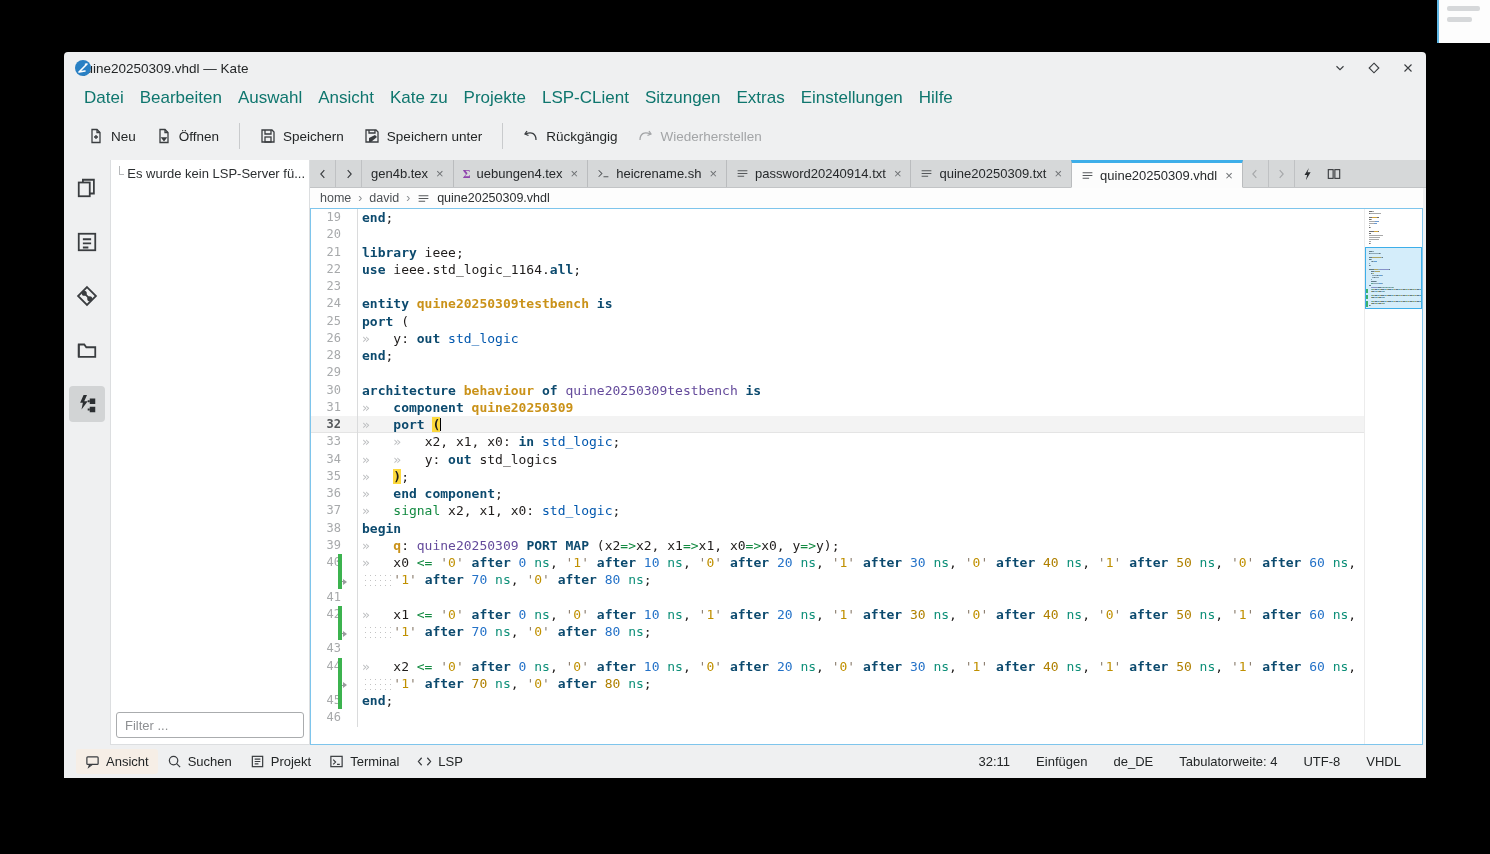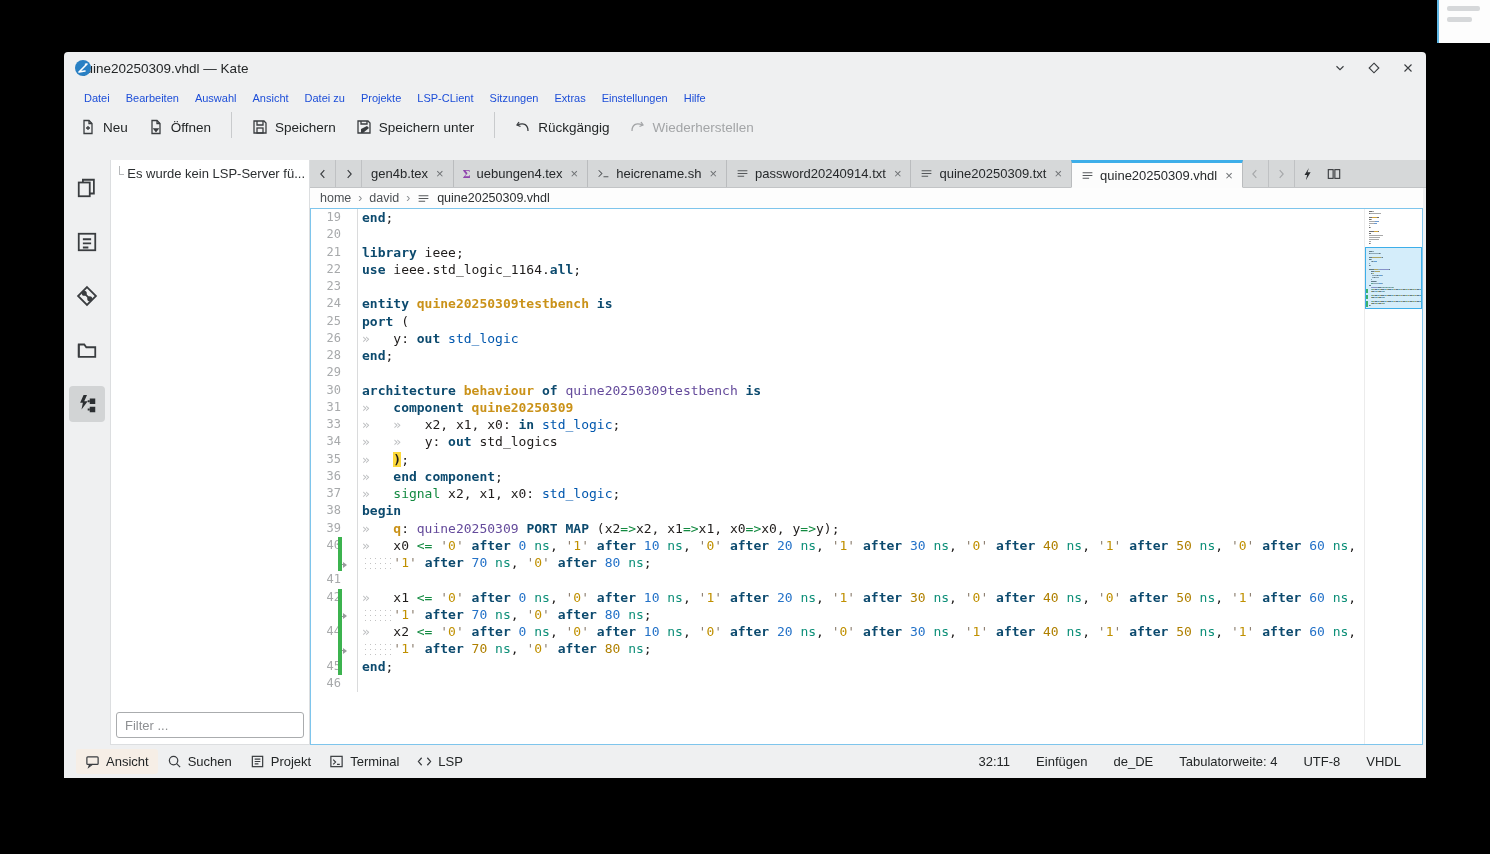--- a/index.html
+++ b/index.html
@@ -8,23 +8,23 @@
   .window{position:absolute;left:64px;top:52px;width:1362px;height:726px;background:#eff0f1;
     border-radius:4px 4px 0 0;overflow:hidden;}
   
   .titlebar{position:absolute;left:0;top:0;right:0;height:32px;display:flex;align-items:center;}
   .appicon{position:absolute;left:10px;top:7px;width:18px;height:18px;}
   .title{width:100%;text-align:left;font-size:13.5px;color:#232627;padding-left:14px;}
   .winctrls{position:absolute;right:8px;top:6px;display:flex;gap:14px;}
   .winbtn{width:20px;height:20px;display:flex;align-items:center;justify-content:center;}
   
   .menubar{position:absolute;left:0;top:32px;right:0;height:28px;display:flex;align-items:center;padding-left:12px;}
-  .menuitem{font-size:11px;color:#1d4ed8;padding:4px 8px;border-radius:3px;}
+  .menuitem{font-size:17px;color:#0f766e;padding:4px 8px;border-radius:3px;}
   
-  .toolbar{position:absolute;left:0;top:60px;right:7px;height:48px;display:flex;align-items:flex-start;padding-left:6px;}
+  .toolbar{position:absolute;left:0;top:60px;right:7px;height:48px;display:flex;align-items:center;padding-left:14px;}
   .tbtn{display:flex;align-items:center;gap:7px;font-size:13.5px;color:#232627;padding:7px 10px;border-radius:3px;}
   .tbtn.disabled{color:#a3a5a7;}
   .tbtn.disabled svg{stroke:#a3a5a7 !important;}
   .tsep{width:1px;height:26px;background:#c9cbcd;margin:0 10px;}
   
   .content{position:absolute;left:0;top:108px;right:0;height:585px;}
   .iconstrip{position:absolute;left:0;top:0;width:46px;bottom:0;display:flex;flex-direction:column;align-items:center;padding-top:10px;gap:18px;}
   .stripbtn{width:36px;height:36px;display:flex;align-items:center;justify-content:center;border-radius:4px;}
   .stripbtn.active{background:#d2d4d5;}
   .sidepanel{position:absolute;left:46px;top:0;width:200px;bottom:0;background:#ffffff;border:1px solid #dcdee0;border-top:none;}
@@ -124,21 +124,21 @@
           </svg>
       </span>
     </span>
   </div>
 
   <div class="menubar">
       <span class="menuitem">Datei</span>
       <span class="menuitem">Bearbeiten</span>
       <span class="menuitem">Auswahl</span>
       <span class="menuitem">Ansicht</span>
-      <span class="menuitem">Datei zu</span>
+      <span class="menuitem">Kate zu</span>
       <span class="menuitem">Projekte</span>
       <span class="menuitem">LSP-CLient</span>
       <span class="menuitem">Sitzungen</span>
       <span class="menuitem">Extras</span>
       <span class="menuitem">Einstellungen</span>
       <span class="menuitem">Hilfe</span>
     </div>
 
   <div class="toolbar">
       <span class="tbtn">
@@ -421,20 +421,26 @@
                 <span class="num">30</span>
               </div>
               <div class="code"><span class="k">architecture</span><span class="p"> </span><span class="a">behaviour</span><span class="p"> </span><span class="k">of</span><span class="p"> </span><span class="f">quine20250309testbench</span><span class="p"> </span><span class="k">is</span></div>
             </div>
             <div class="edrow">
               <div class="gut">
                 <span class="num">31</span>
               </div>
               <div class="code"><span class="tb">»   </span><span class="k">component</span><span class="p"> </span><span class="a">quine20250309</span></div>
             </div>
+            <div class="edrow current">
+              <div class="gut">
+                <span class="num">32</span>
+              </div>
+              <div class="code"><span class="tb">»   </span><span class="k">port</span><span class="p"> </span><span class="ket">(</span><span class="cursor"></span></div>
+            </div>
             <div class="edrow">
               <div class="gut">
                 <span class="num">33</span>
               </div>
               <div class="code"><span class="tb">»   </span><span class="tb">»   </span><span class="p">x2, x1, x0: </span><span class="k">in</span><span class="p"> </span><span class="t">std_logic</span><span class="p">;</span></div>
             </div>
             <div class="edrow">
               <div class="gut">
                 <span class="num">34</span>
               </div>
@@ -496,20 +502,26 @@
                 <span class="chbar"></span>
               </div>
               <div class="code"><span class="tb">»   </span><span class="p">x1 </span><span class="o">&lt;=</span><span class="p"> </span><span class="q">'</span><span class="cv">0</span><span class="q">'</span><span class="p"> </span><span class="k">after</span><span class="p"> </span><span class="nb">0</span><span class="p"> </span><span class="u">ns</span><span class="p">, </span><span class="q">'</span><span class="cv">0</span><span class="q">'</span><span class="p"> </span><span class="k">after</span><span class="p"> </span><span class="nb">10</span><span class="p"> </span><span class="u">ns</span><span class="p">, </span><span class="q">'</span><span class="cv">1</span><span class="q">'</span><span class="p"> </span><span class="k">after</span><span class="p"> </span><span class="nb">20</span><span class="p"> </span><span class="u">ns</span><span class="p">, </span><span class="q">'</span><span class="cv">1</span><span class="q">'</span><span class="p"> </span><span class="k">after</span><span class="p"> </span><span class="ng">30</span><span class="p"> </span><span class="u">ns</span><span class="p">, </span><span class="q">'</span><span class="cv">0</span><span class="q">'</span><span class="p"> </span><span class="k">after</span><span class="p"> </span><span class="ng">40</span><span class="p"> </span><span class="u">ns</span><span class="p">, </span><span class="q">'</span><span class="cv">0</span><span class="q">'</span><span class="p"> </span><span class="k">after</span><span class="p"> </span><span class="ng">50</span><span class="p"> </span><span class="u">ns</span><span class="p">, </span><span class="q">'</span><span class="cv">1</span><span class="q">'</span><span class="p"> </span><span class="k">after</span><span class="p"> </span><span class="nb">60</span><span class="p"> </span><span class="u">ns</span><span class="p">,</span></div>
             </div>
             <div class="edrow">
               <div class="gut">
                 <span class="wic"></span>
                 <span class="chbar"></span>
               </div>
               <div class="code"><span class="dots">    </span><span class="q">'</span><span class="cv">1</span><span class="q">'</span><span class="p"> </span><span class="k">after</span><span class="p"> </span><span class="nb">70</span><span class="p"> </span><span class="u">ns</span><span class="p">, </span><span class="q">'</span><span class="cv">0</span><span class="q">'</span><span class="p"> </span><span class="k">after</span><span class="p"> </span><span class="nb">80</span><span class="p"> </span><span class="u">ns</span><span class="p">;</span></div>
+            </div>
+            <div class="edrow">
+              <div class="gut">
+                <span class="num">43</span>
+              </div>
+              <div class="code"></div>
             </div>
             <div class="edrow">
               <div class="gut">
                 <span class="num">44</span>
                 <span class="chbar"></span>
               </div>
               <div class="code"><span class="tb">»   </span><span class="p">x2 </span><span class="o">&lt;=</span><span class="p"> </span><span class="q">'</span><span class="cv">0</span><span class="q">'</span><span class="p"> </span><span class="k">after</span><span class="p"> </span><span class="nb">0</span><span class="p"> </span><span class="u">ns</span><span class="p">, </span><span class="q">'</span><span class="cv">0</span><span class="q">'</span><span class="p"> </span><span class="k">after</span><span class="p"> </span><span class="nb">10</span><span class="p"> </span><span class="u">ns</span><span class="p">, </span><span class="q">'</span><span class="cv">0</span><span class="q">'</span><span class="p"> </span><span class="k">after</span><span class="p"> </span><span class="nb">20</span><span class="p"> </span><span class="u">ns</span><span class="p">, </span><span class="q">'</span><span class="cv">0</span><span class="q">'</span><span class="p"> </span><span class="k">after</span><span class="p"> </span><span class="nb">30</span><span class="p"> </span><span class="u">ns</span><span class="p">, </span><span class="q">'</span><span class="cv">1</span><span class="q">'</span><span class="p"> </span><span class="k">after</span><span class="p"> </span><span class="ng">40</span><span class="p"> </span><span class="u">ns</span><span class="p">, </span><span class="q">'</span><span class="cv">1</span><span class="q">'</span><span class="p"> </span><span class="k">after</span><span class="p"> </span><span class="ng">50</span><span class="p"> </span><span class="u">ns</span><span class="p">, </span><span class="q">'</span><span class="cv">1</span><span class="q">'</span><span class="p"> </span><span class="k">after</span><span class="p"> </span><span class="nb">60</span><span class="p"> </span><span class="u">ns</span><span class="p">,</span></div>
             </div>
             <div class="edrow">
               <div class="gut">

